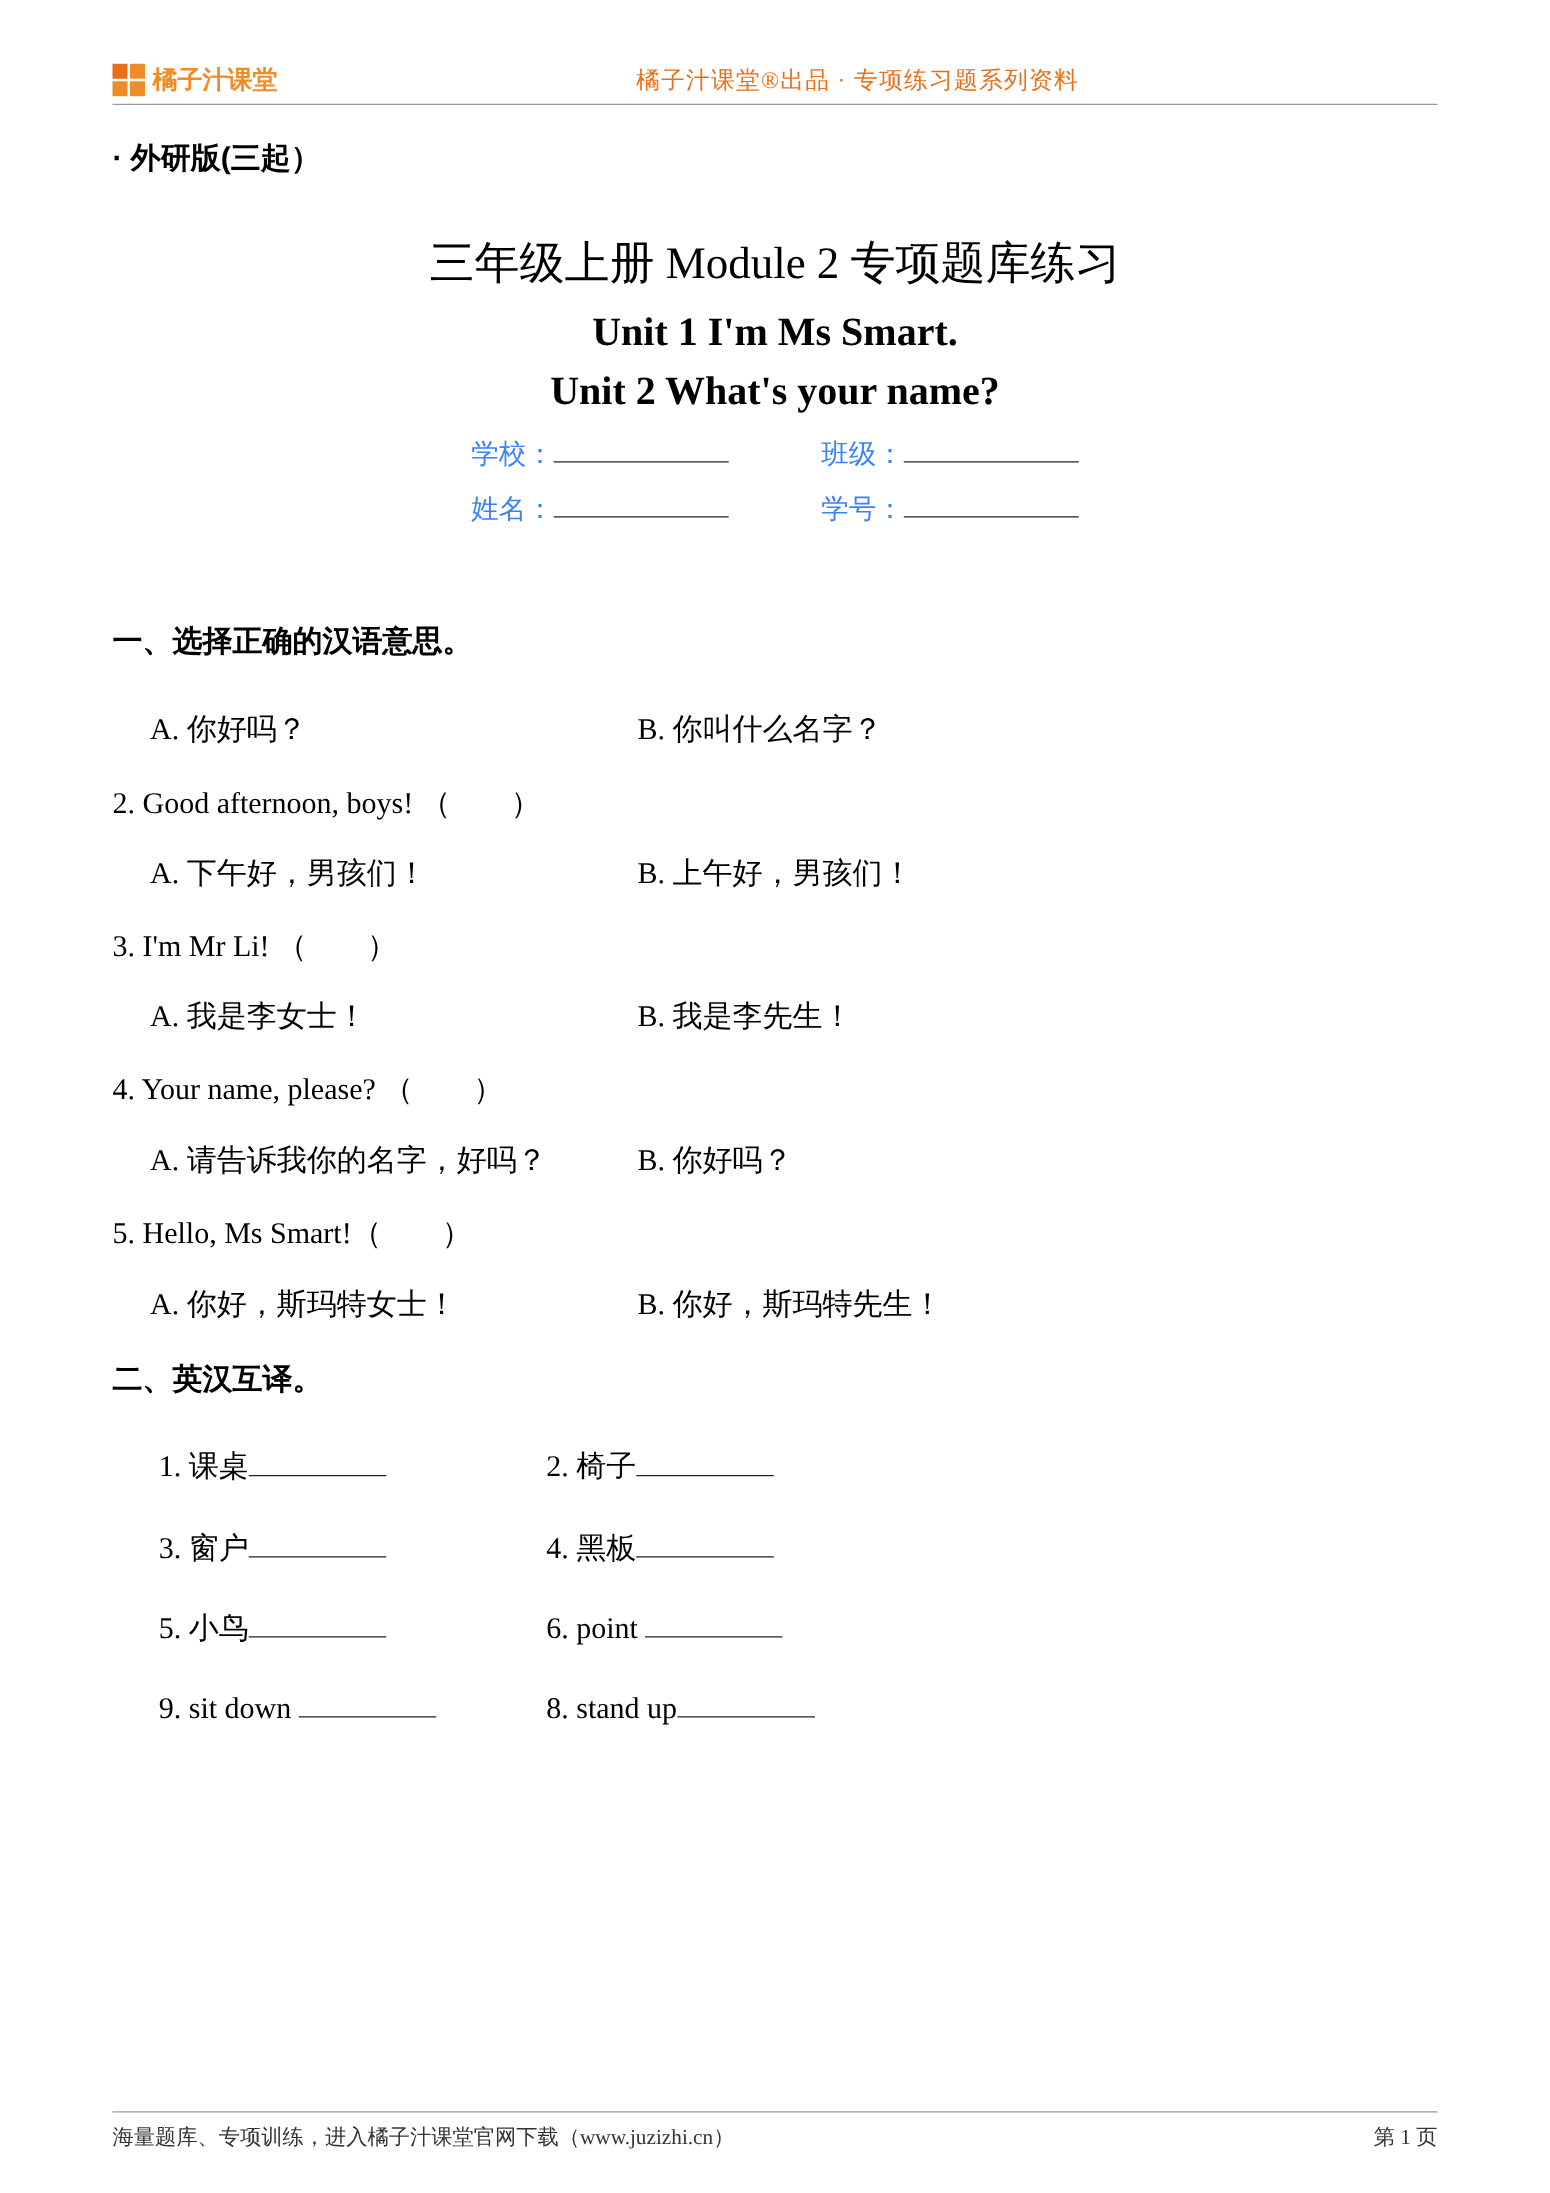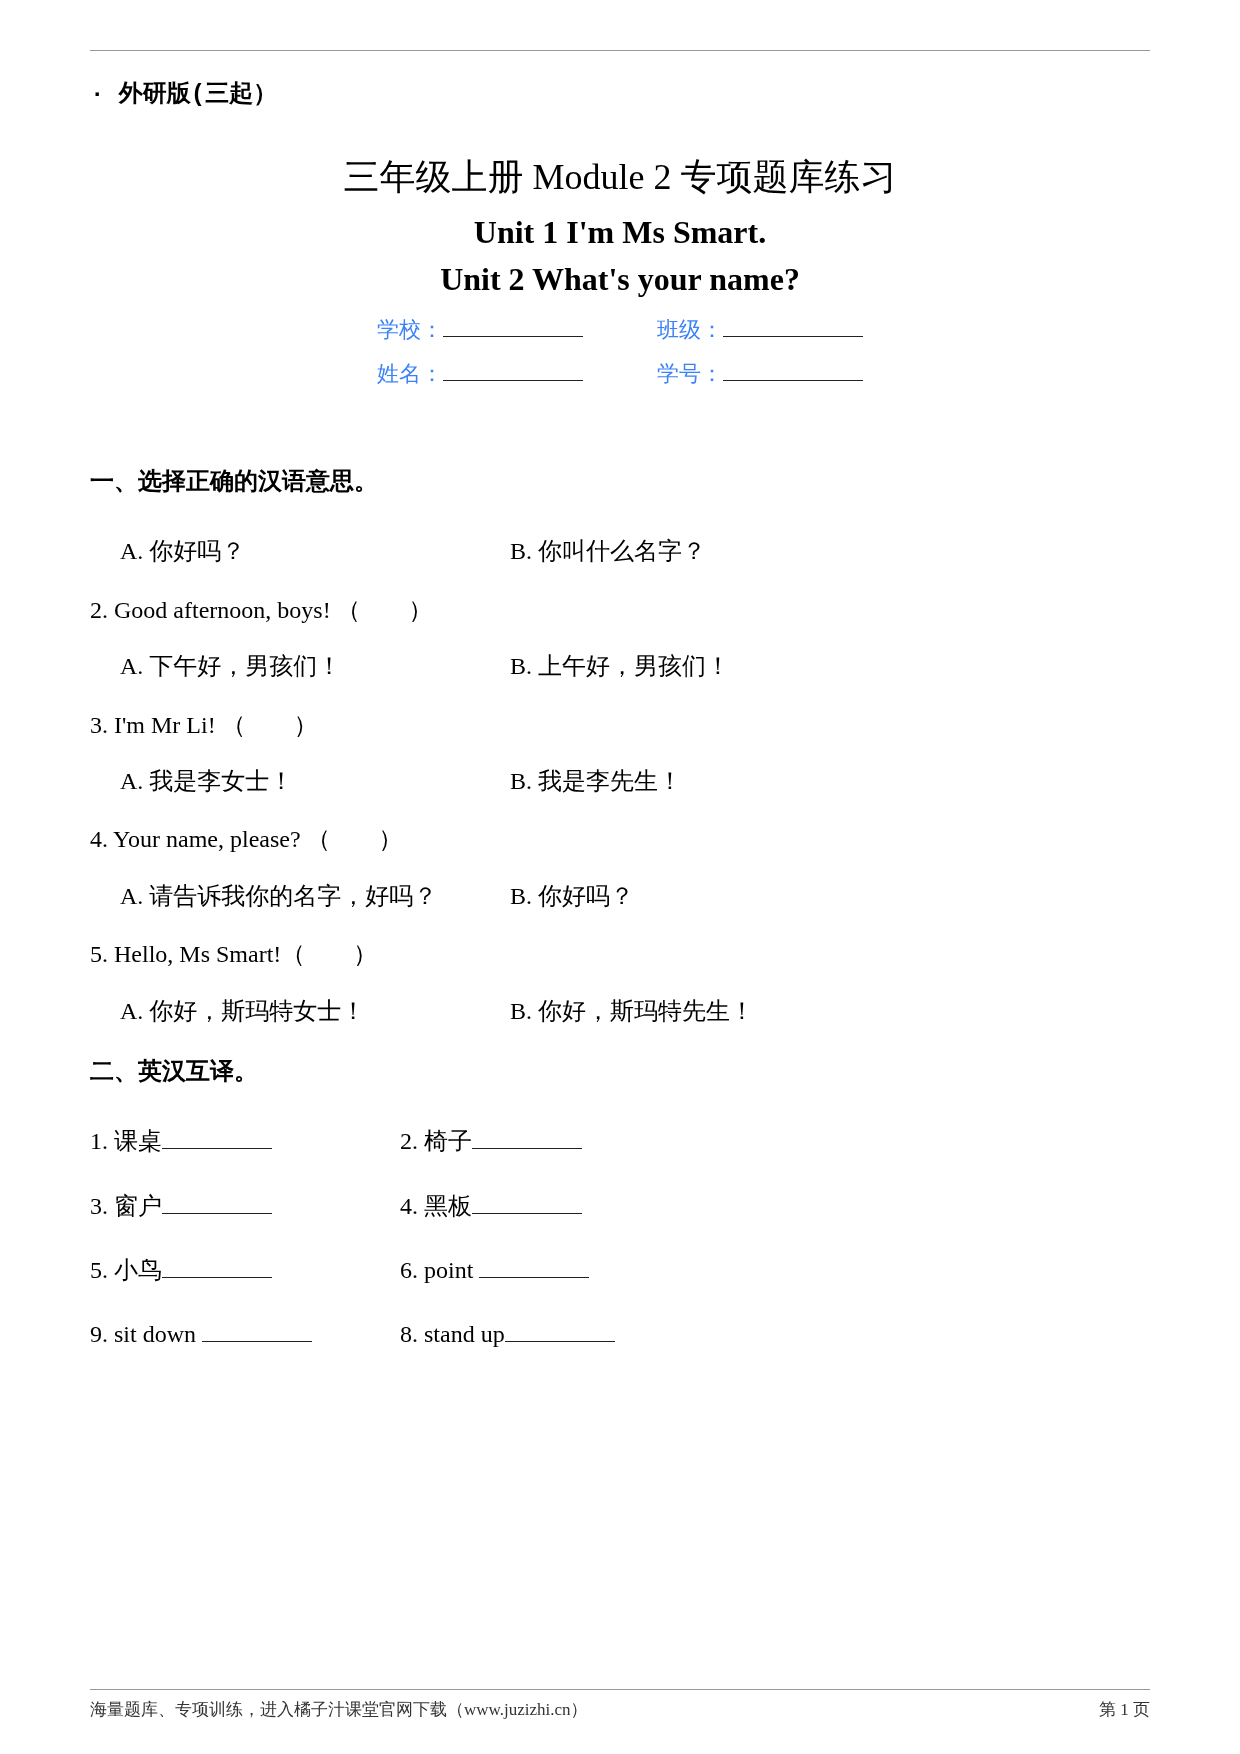--- a/index.html
+++ b/index.html
@@ -6,44 +6,56 @@
     body { width: 1240px; height: 1754px; background: #fff; font-family: "Times New Roman", "SimSun", serif; position: relative; }
     .page { padding: 50px 90px 40px 90px; }
     .header-row { display: flex; align-items: center; margin-bottom: 6px; }
     .logo { display: inline-flex; align-items: center; gap: 6px; }
     .logo-icon { width: 26px; height: 26px; display: grid; grid-template-columns: 1fr 1fr; grid-template-rows: 1fr 1fr; gap: 2px; }
     .logo-icon span { background: #f08c28; }
     .logo-icon span:nth-child(1) { background: #e8701a; }
     .logo-text { color: #f08c28; font-size: 20px; font-weight: bold; font-family: "Microsoft YaHei", sans-serif; }
     .header-center { flex: 1; text-align: center; color: #e8701a; font-size: 19px; font-family: "SimSun", serif; letter-spacing: 1px; }
     .header-rule { border: none; border-top: 1px solid #999; margin-bottom: 26px; }
-    .edition-row { margin: 0 0 30px 0; font-family: Liberation Mono, monospace; font-size: 24px; font-weight: bold; }
+    .edition-row { margin: 0 0 30px 0; font-family: Liberation Sans, sans-serif; font-size: 24px; font-weight: bold; }
     .title-block { text-align: center; }
     .title1 { font-size: 36px; font-weight: normal; font-family: "SimSun", "Times New Roman", serif; margin-bottom: 12px; margin-top: 44px; }
     .title2, .title3 { font-size: 32px; font-weight: bold; font-family: "Times New Roman", "SimSun", serif; margin-bottom: 10px; }
     .form-lines { margin: 10px auto 0 auto; width: 520px; font-size: 22px; line-height: 2; font-family: "SimSun", serif; color: #3b82f6; }
     .form-row { display: flex; gap: 40px; }
     .form-row .cell { flex: 1; white-space: nowrap; }
     .uline { display: inline-block; border-bottom: 1px solid #222; width: 140px; height: 20px; vertical-align: baseline; }
     .content { margin-top: 60px; font-size: 24px; line-height: 2.1; font-family: "Times New Roman", "SimSun", serif; }
     .sec-title { font-weight: bold; font-family: "SimSun", serif; margin: 10px 0 20px 0; }
     .q { margin-bottom: 6px; }
     .opts { display: flex; margin-left: 30px; margin-bottom: 8px; }
     .opts .opt-a { width: 390px; }
     .fill-uline { display: inline-block; border-bottom: 1px solid #222; width: 110px; height: 20px; vertical-align: baseline; }
-    .trans-grid { display: grid; grid-template-columns: 300px 300px; row-gap: 14px; column-gap: 10px; align-items: baseline; }
+    .trans-grid { display: grid; grid-template-columns: 300px 300px; row-gap: 14px; column-gap: 10px; align-items: baseline; margin-left: 37px; }
     .footer { position: absolute; left: 90px; right: 90px; bottom: 33px; }
     .footer-rule { border: none; border-top: 1px solid #999; margin-bottom: 8px; }
     .footer-row { display: flex; justify-content: space-between; font-size: 17px; font-family: "SimSun", serif; color: #333; }
     .wide-bracket { font-family: "SimSun", serif; }
   </style>
 </head>
 <body>
 
 <div class="page">
+  <div class="header-row">
+    <div class="logo">
+      <span class="logo-icon">
+          <span></span>
+          <span></span>
+          <span></span>
+          <span></span>
+        </span>
+      <span class="logo-text">橘子汁课堂</span>
+    </div>
+    <div class="header-center">橘子汁课堂®出品 · 专项练习题系列资料</div>
+  </div>
   <hr class="header-rule">
 
   <div class="edition-row">· 外研版(三起）</div>
 
   <div class="title-block">
     <div class="title1">三年级上册 Module 2 专项题库练习</div>
     <div class="title2">Unit 1 I'm Ms Smart.</div>
     <div class="title3">Unit 2 What's your name?</div>
 
     <div class="form-lines">

